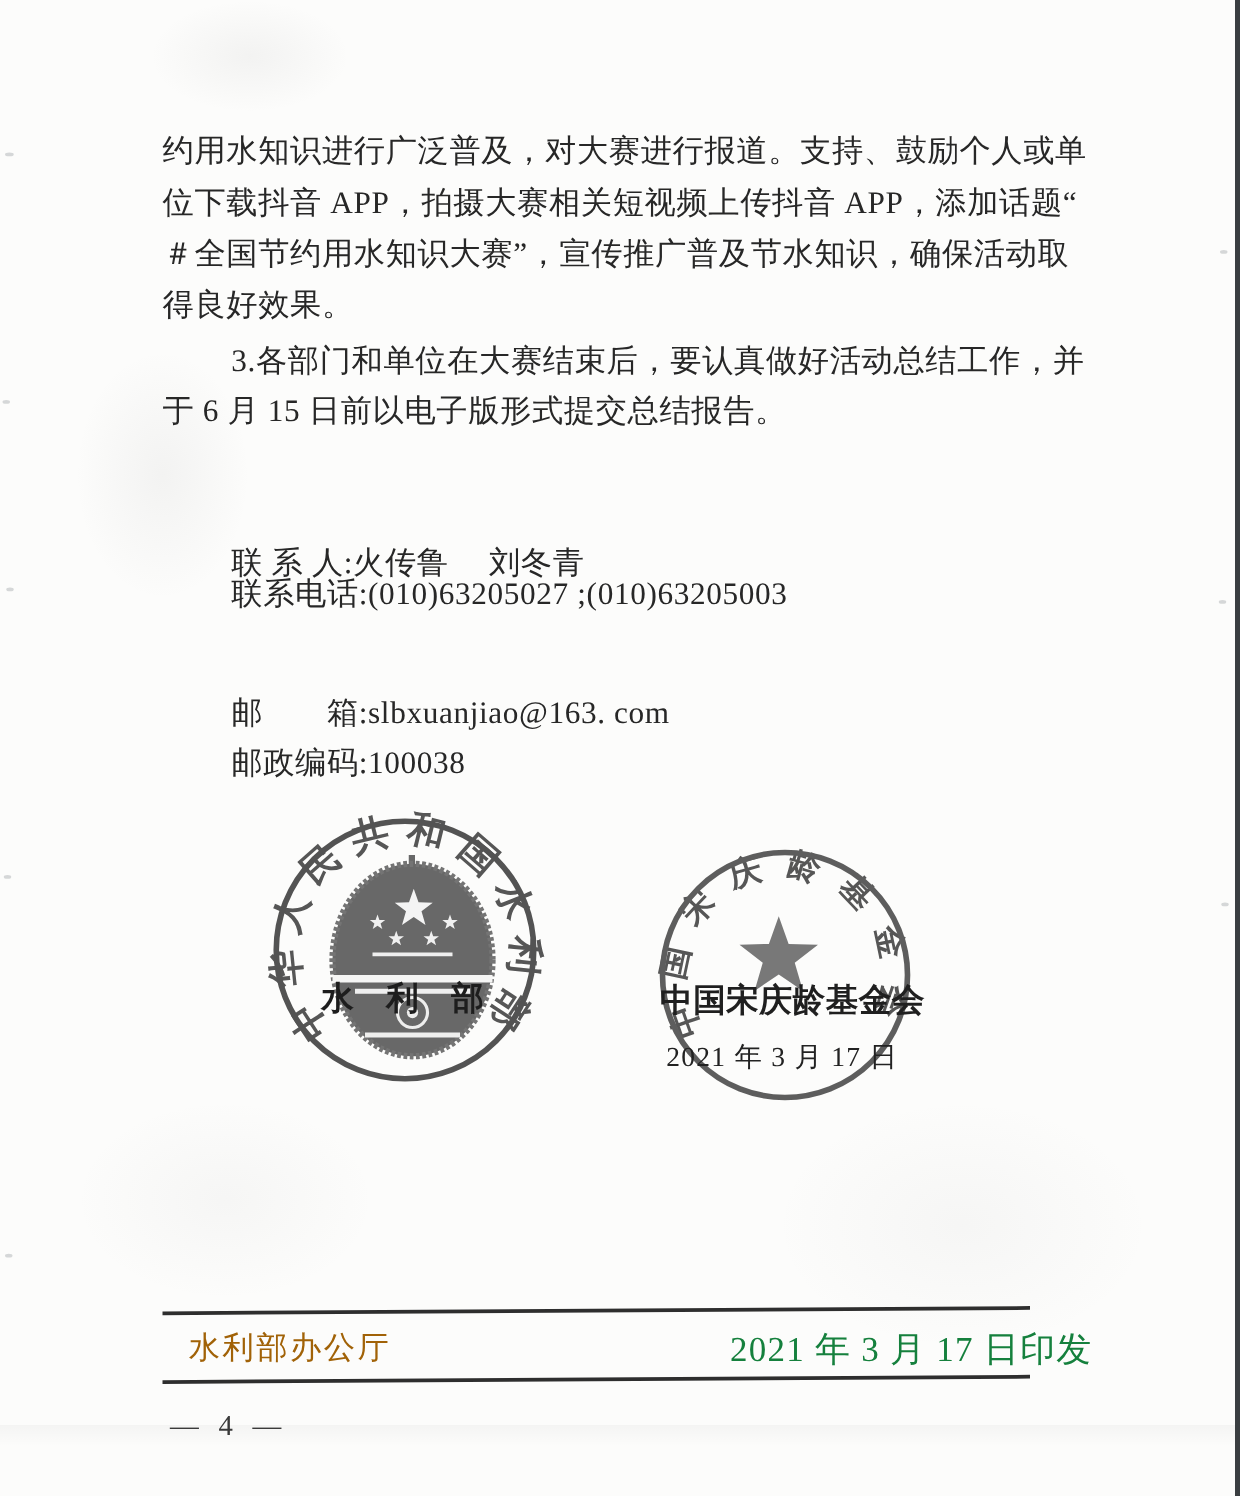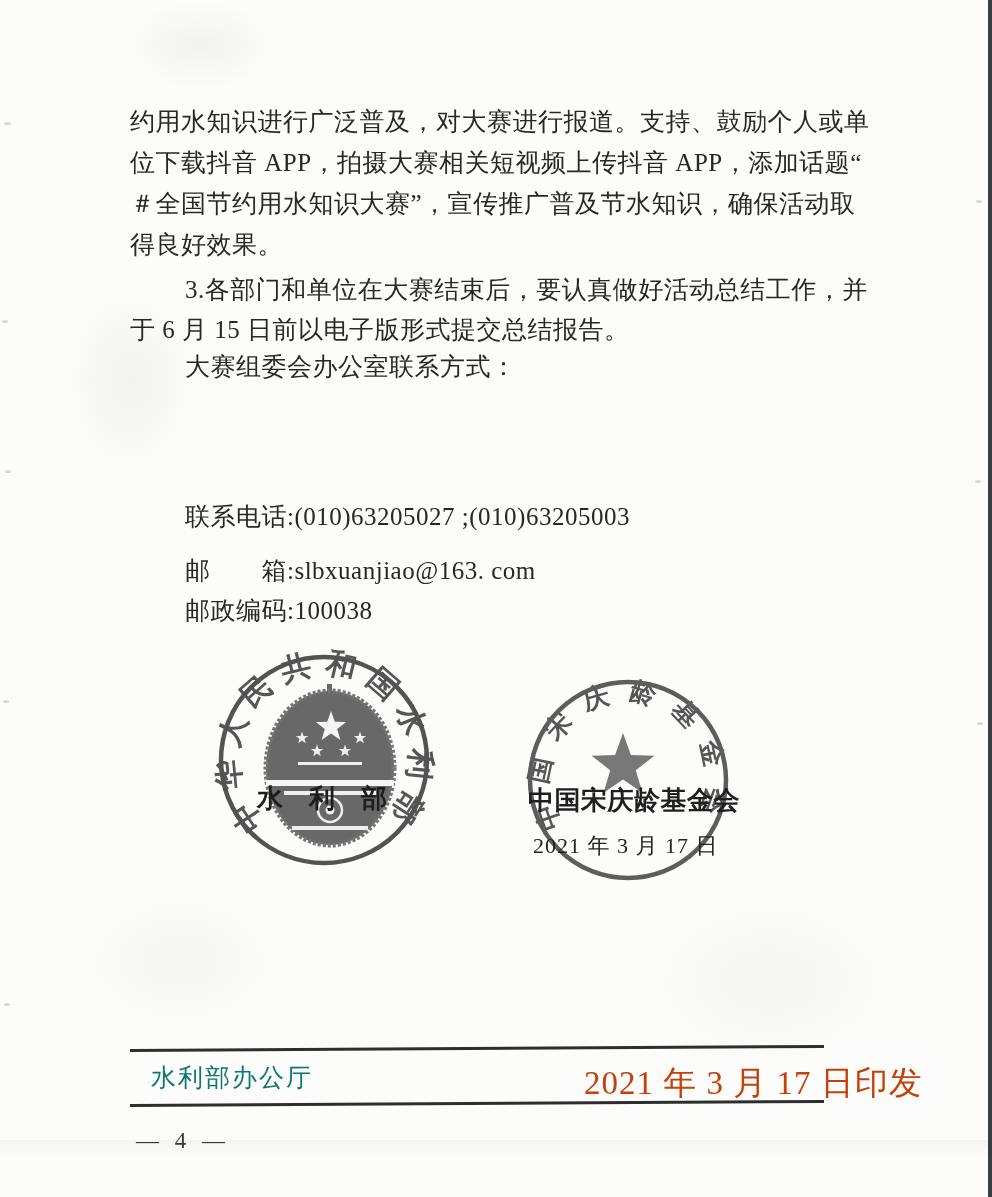--- a/index.html
+++ b/index.html
@@ -23,21 +23,21 @@
   }
   .bl0{left:130px;top:101px}
   .bl1{left:130px;top:142px}
   .bl2{left:130px;top:183px}
   .bl3{left:130px;top:224px}
   .bl4{left:185px;top:269px}
   .bl5{left:130px;top:309px}
   .bl6{left:185px;top:346px}
   .bl7{left:185px;top:390px}
   .bl8{left:185px;top:430px}
-  .bl9{left:185px;top:496px}
+  .bl9{left:185px;top:455px}
   .bl10{left:300px;top:510px}
   .bl11{left:185px;top:550px}
   .bl12{left:185px;top:590px}
 
   
   .seal-svg{position:absolute;overflow:visible;opacity:.93;}
   .seal-left-svg{left:214px;top:650px;width:220px;height:220px;}
   .seal-right-svg{left:518px;top:670px;width:220px;height:220px;}
   .ring-text{
     font-family:"Liberation Serif","DejaVu Serif",serif;
@@ -65,25 +65,25 @@
 
   
   .footer-rule{
     position:absolute;left:130px;width:694px;height:3px;
     background:#2e2e2e;transform:rotate(-0.35deg);
   }
   .rule-top{top:1047px;}
   .rule-bottom{top:1102px;}
   .footer-issuer{
     position:absolute;left:151px;top:1061px;
-    font-size:25px;letter-spacing:2px;color:#0f766e;white-space:pre;
+    font-size:25px;letter-spacing:2px;color:#a16207;white-space:pre;
   }
   .footer-date{
     position:absolute;left:584px;top:1061px;
-    font-size:33px;letter-spacing:1px;color:#c2410c;white-space:pre;
+    font-size:28px;letter-spacing:1px;color:#15803d;white-space:pre;
   }
   .page-number{
     position:absolute;left:136px;top:1128px;
     font-size:23px;letter-spacing:5px;color:#3a3a3a;white-space:pre;
   }
 
   
   .scan-edge-right{
     position:absolute;right:0;top:0;width:4px;height:1197px;
     background:#3a3e41;
@@ -119,21 +119,21 @@
   <div class="speck" style="left:976px;top:200px;width:6px;height:3px"></div>
   <div class="speck" style="left:975px;top:480px;width:6px;height:3px"></div>
   <div class="speck" style="left:977px;top:722px;width:6px;height:3px"></div>
 
   <div class="body-line bl0">约用水知识进行广泛普及，对大赛进行报道。支持、鼓励个人或单</div>
   <div class="body-line bl1">位下载抖音 APP，拍摄大赛相关短视频上传抖音 APP，添加话题“</div>
   <div class="body-line bl2">＃全国节约用水知识大赛”，宣传推广普及节水知识，确保活动取</div>
   <div class="body-line bl3">得良好效果。</div>
   <div class="body-line bl4">3.各部门和单位在大赛结束后，要认真做好活动总结工作，并</div>
   <div class="body-line bl5">于 6 月 15 日前以电子版形式提交总结报告。</div>
-  <div class="body-line bl6">大赛组委会办公室联系方式：</div>
+  <div class="body-line bl8">联 系 人:火传鲁　 刘冬青</div>
   <div class="body-line bl9">联系电话:(010)63205027 ;(010)63205003</div>
   <div class="body-line bl11">邮　　箱:slbxuanjiao@163. com</div>
   <div class="body-line bl12">邮政编码:100038</div>
 
   <svg class="seal-svg seal-left-svg" viewBox="0 0 220 220">
     <defs>
       <polygon id="smallStar" points="0,-6.5 1.53,-2.1 6.18,-2.01 2.47,0.8 3.82,5.26 0,2.6 -3.82,5.26 -2.47,0.8 -6.18,-2.01 -1.53,-2.1"></polygon>
     </defs>
 
     <g>

